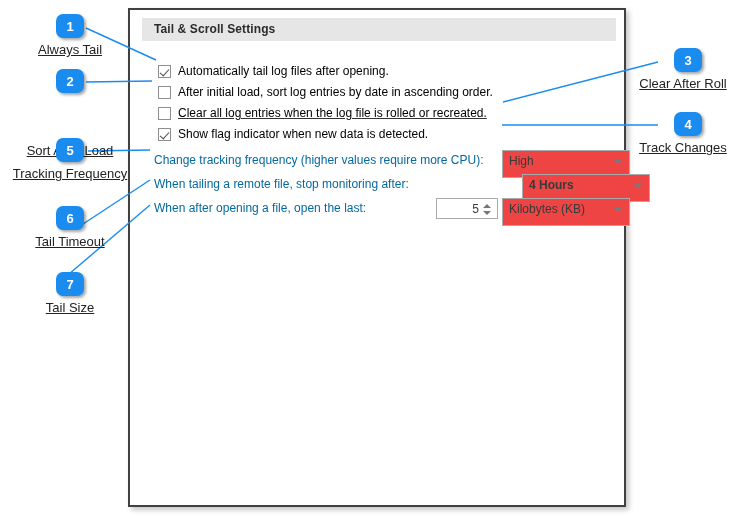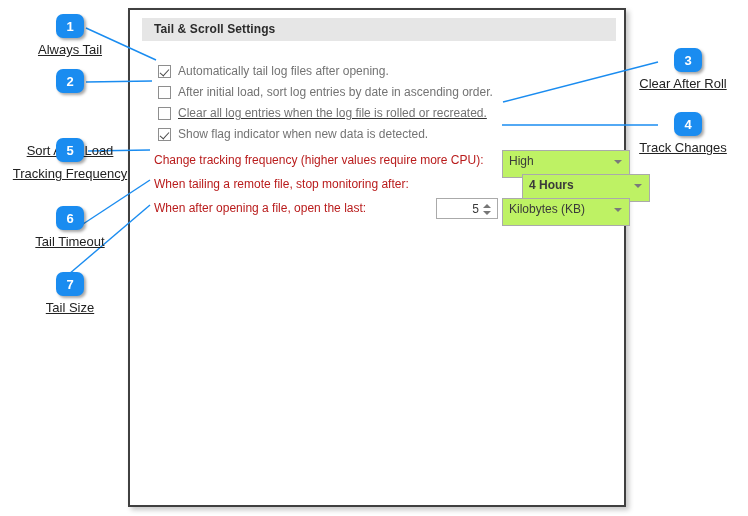--- a/index.html
+++ b/index.html
@@ -73,43 +73,43 @@
     top: 1px;
     width: 4px;
     height: 8px;
     border: solid #4a4a4a;
     border-width: 0 1.6px 1.6px 0;
     transform: rotate(42deg);
   }
   .cb-label {
     margin-left: 7px;
     font-size: 12px;
-    color: #737373;
+    color: #000000;
     white-space: nowrap;
     line-height: 14px;
   }
 
   
   .ctl-row {
     position: absolute;
     left: 24px;
     height: 21px;
   }
   .ctl-label {
     position: absolute;
     left: 0;
     top: 3px;
     font-size: 12px;
-    color: #b91c1c;
+    color: #0369a1;
     white-space: nowrap;
   }
   .combo {
     position: absolute;
     height: 28px;
-    background: #bef264;
+    background: #ef4444;
     border: 1px solid #aaaaaa;
     box-sizing: border-box;
   }
   .combo-value {
     position: absolute;
     left: 6px;
     top: 3px;
     font-size: 12px;
     color: #3a3a3a;
     white-space: nowrap;

